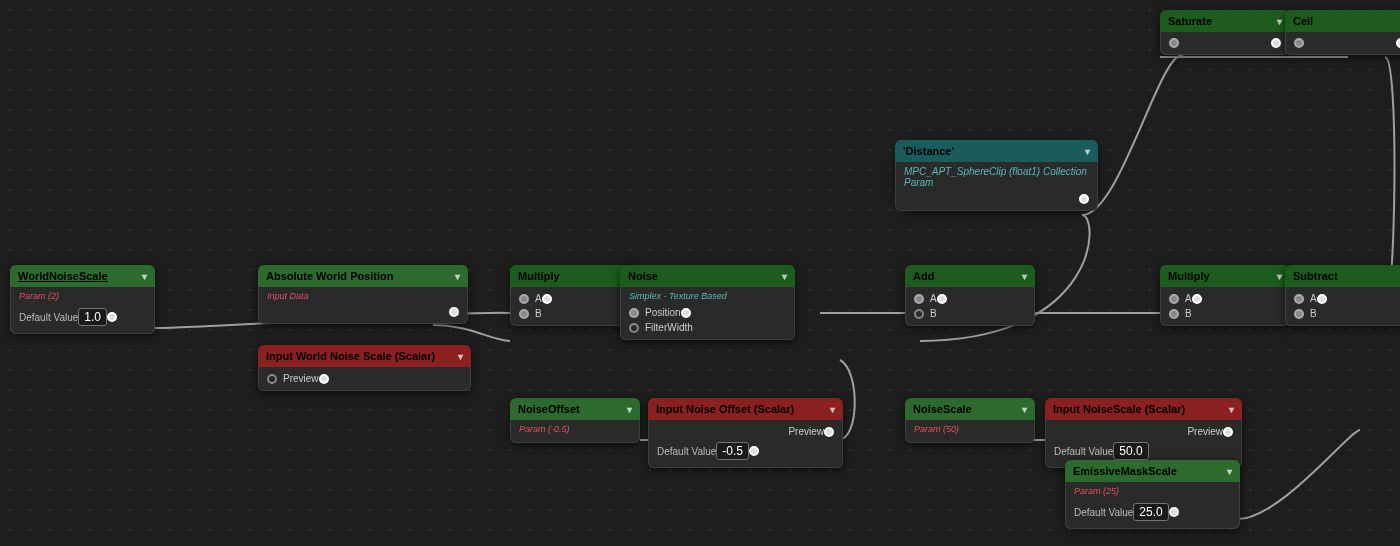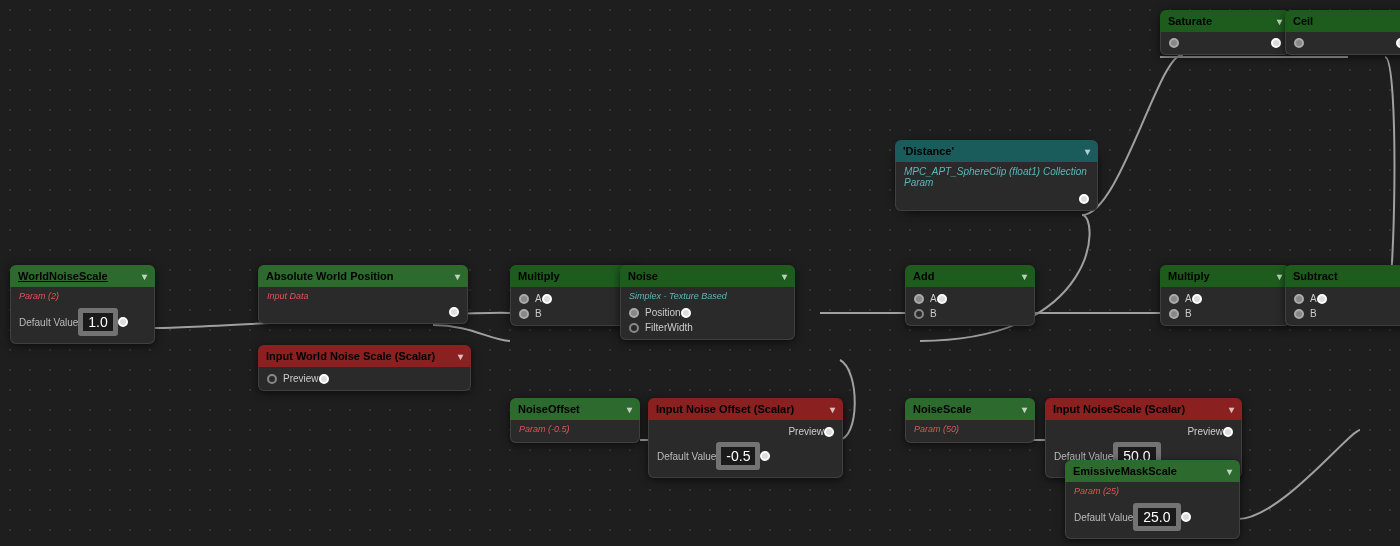--- a/index.html
+++ b/index.html
@@ -127,24 +127,24 @@
     .default-value-row {
       display: flex;
       align-items: center;
       padding: 3px 8px;
       font-size: 10px;
       color: #bbb;
     }
 
     .value-box {
       background: #1a1a1a;
-      border: 5px solid #737373;
+      border: 1px solid #737373;
       border-radius: 3px;
       padding: 1px 5px;
-      font-size: 14px;
+      font-size: 12px;
       color: #fff;
       min-width: 28px;
     }
 
     .node-title-row {
       display: flex;
       align-items: flex-end;
       gap: 4px;
       text-decoration: underline;
     }

